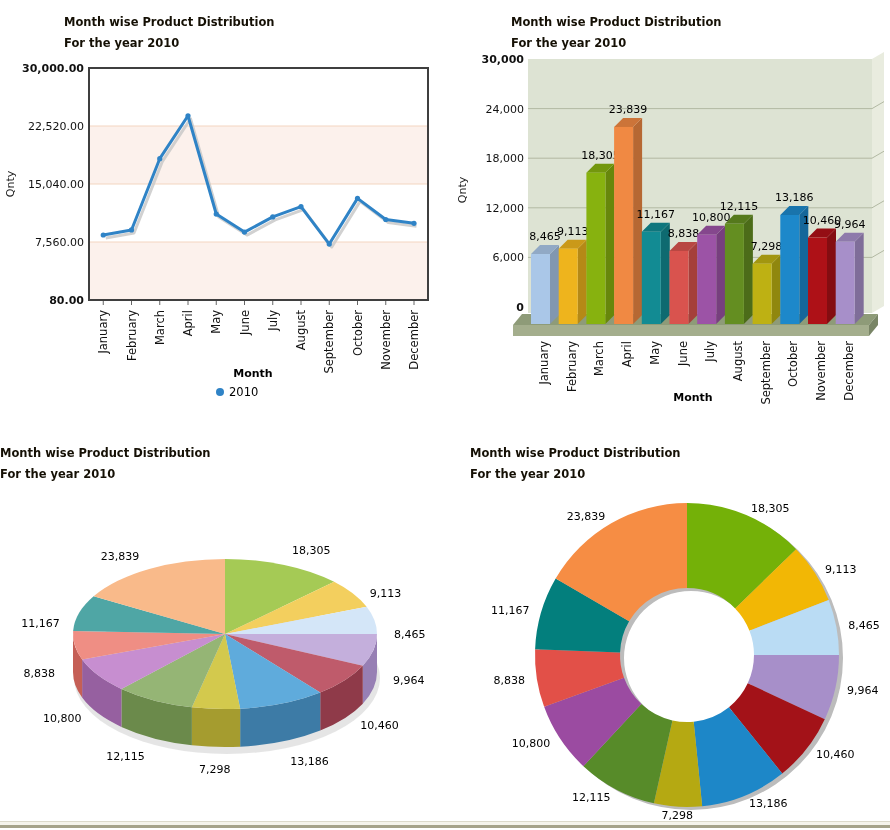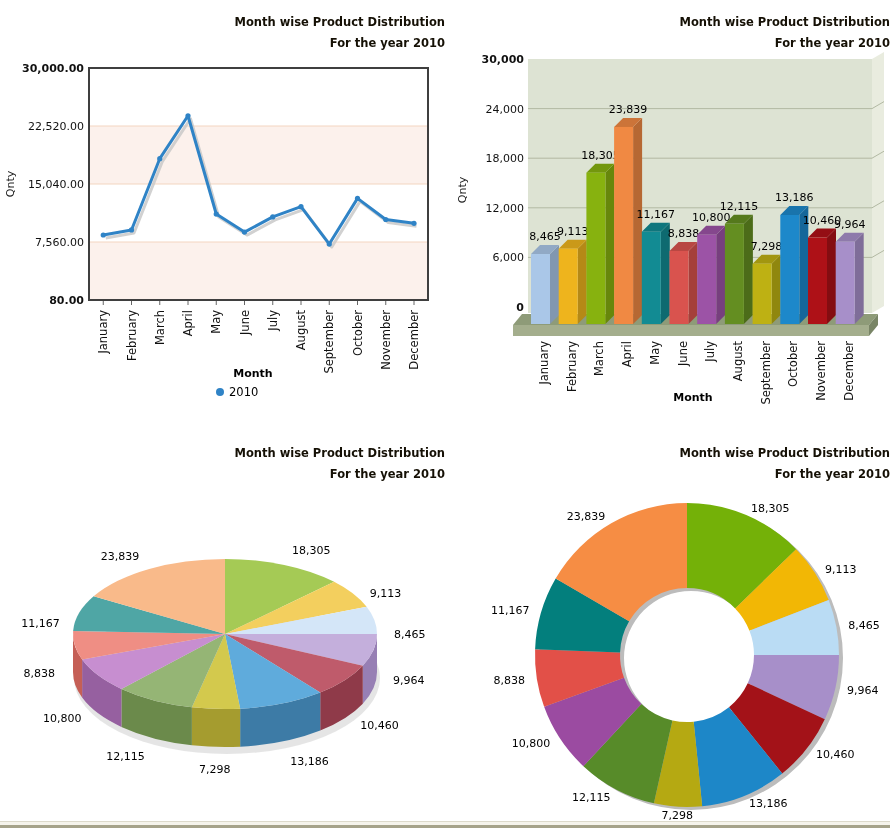--- a/index.html
+++ b/index.html
@@ -1,20 +1,20 @@
 <!DOCTYPE html>
 <html><head>
 <meta charset="utf-8">
 <style>
   html,body{margin:0;padding:0;}
   body{width:890px;height:830px;background:#ffffff;overflow:hidden;position:relative;
        font-family:"DejaVu Sans",sans-serif;}
   .quad{position:absolute;width:445px;height:415px;}
   .quad svg{position:absolute;left:0;top:0;}
-  .ctitle{position:absolute;text-align:right;font-weight:bold;font-size:11.5px;
+  .ctitle{position:absolute;text-align:left;font-weight:bold;font-size:11.5px;
           line-height:21px;color:#151005;}
   .footer-stripe{position:absolute;left:0;width:890px;}
 </style>
 </head>
 <body>
 
 <section class="quad" style="left:0;top:0">
   <svg id="svg-line" width="445" height="415" viewBox="0 0 445 415">
       <rect x="89" y="126" width="339" height="58" fill="#fcf1ec"></rect>
       <rect x="89" y="242" width="339" height="58" fill="#fcf1ec"></rect>

